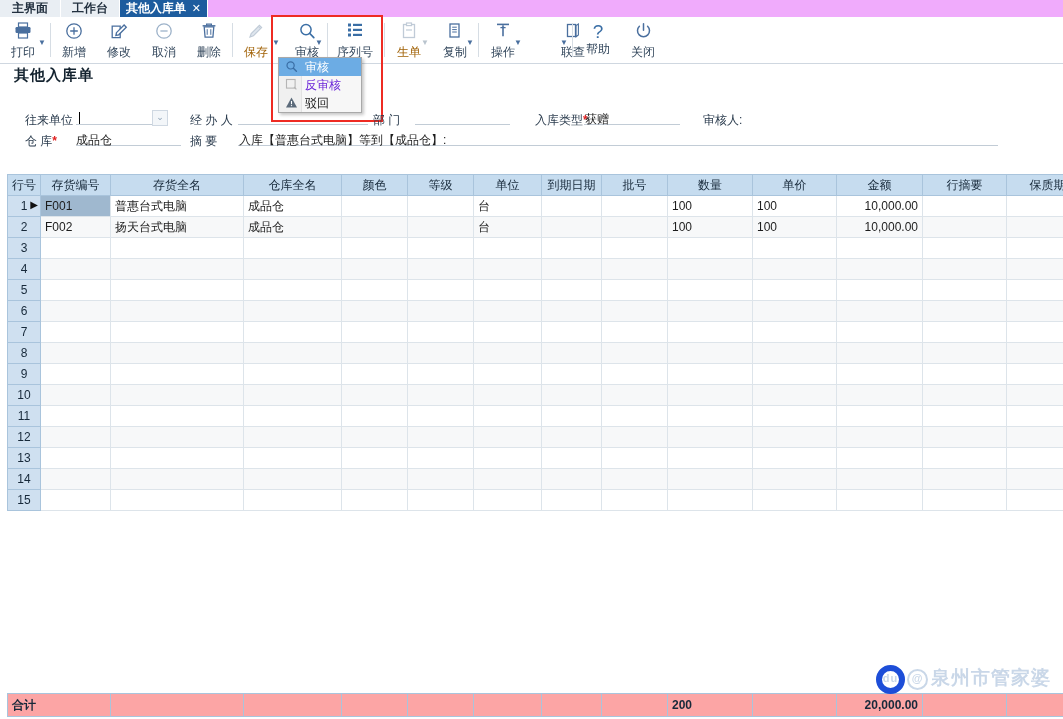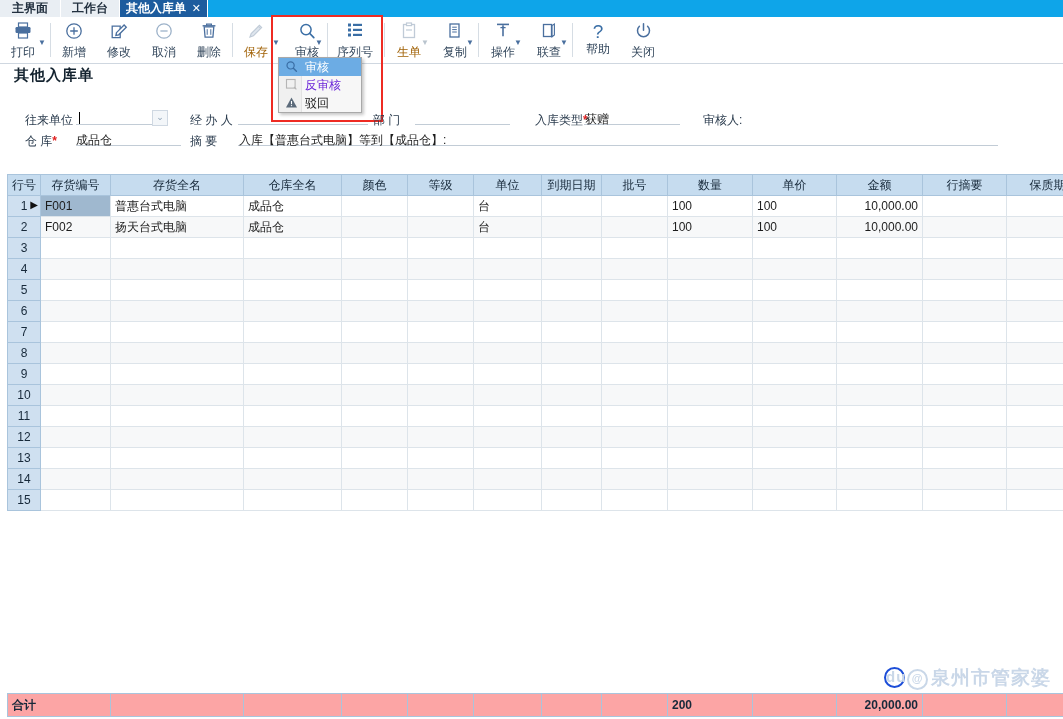--- a/index.html
+++ b/index.html
@@ -6,21 +6,21 @@
   body{
     width:1063px;height:719px;overflow:hidden;
     background:#ffffff;
     font-family:"Liberation Sans","DejaVu Sans",sans-serif;
     font-size:12px;color:#1c1c1c;
     -webkit-font-smoothing:none;
   }
   #app{position:relative;width:1063px;height:719px;}
 
   
-  .tabstrip{position:absolute;left:0;top:0;width:1063px;height:17px;background:#0ea5e9;}
+  .tabstrip{position:absolute;left:0;top:0;width:1063px;height:17px;background:#f0abfc;}
   .tab{position:absolute;top:0;height:17px;line-height:17px;text-align:center;
        font-size:12px;font-weight:bold;color:#22303f;background:#e9eef3;
        border-right:1px solid #ffffff;cursor:default;}
   .tab.t1{left:0;width:60px;}
   .tab.t2{left:61px;width:58px;}
   .tab.active{left:120px;width:88px;background:#1d5c9e;color:#ffffff;text-align:left;padding-left:6px;box-sizing:border-box;}
   .tab .closex{position:absolute;right:6px;top:0;font-size:11px;font-weight:bold;color:#ffffff;}
 
   
   .ribbon{position:absolute;left:0;top:17px;width:1063px;height:46px;background:#ffffff;
@@ -75,22 +75,22 @@
   .rowptr{position:absolute;right:2px;top:3px;font-size:10px;color:#111;line-height:12px;}
 
   .tfoot{position:absolute;left:7px;bottom:2px;width:1049px;}
   table.f{border-collapse:collapse;table-layout:fixed;width:1049px;font-size:12px;}
   table.f td{height:22px;background:#fca5a5;border:1px solid #a9c4dc;padding:0 4px;color:#17293a;font-weight:bold;}
   table.f td.num{text-align:right;}
 
   
   .wm{position:absolute;right:12px;top:665px;font-size:19px;font-weight:bold;color:#c9d7e8;
       letter-spacing:1px;white-space:nowrap;}
-  .wm .du{display:inline-block;width:17px;height:17px;border-radius:50%;border:2px solid #1d4ed8;
-          font-size:15px;line-height:15px;text-align:center;vertical-align:2px;margin-right:2px;font-weight:bold;}
+  .wm .du{display:inline-block;width:17px;height:17px;border-radius:50%;border:6px solid #1d4ed8;
+          font-size:11px;line-height:15px;text-align:center;vertical-align:2px;margin-right:2px;font-weight:bold;}
   .wm .at{display:inline-block;width:17px;height:17px;border-radius:50%;border:2px solid #c9d7e8;
           font-size:11px;line-height:15px;text-align:center;vertical-align:2px;margin-right:3px;}
 </style>
 </head>
 <body>
 
 <div id="app">
 
   <div class="tabstrip">
     <div class="tab t1"><span>主界面</span></div>
@@ -226,21 +226,21 @@
         <svg class="svgic" width="18" height="17" viewBox="0 0 18 17">
             <path d="M3 2.4h12" stroke="#4a6f9e" stroke-width="1.6"></path>
             <path d="M9 3.2v11" stroke="#4a6f9e" stroke-width="1.6"></path>
             <path d="M6.4 5.6h5.2" stroke="#4a6f9e" stroke-width="1.3"></path>
           </svg>
       </span>
       <span class="lb">操作</span>
     </div>
     <div class="tbarrow" style="left:514px;">▼</div>
 
-    <div class="tbitem" style="left:526px;">
+    <div class="tbitem" style="left:550px;">
       <span class="ic">
         <svg class="svgic" width="16" height="17" viewBox="0 0 16 17">
             <rect x="2.5" y="2.5" width="8" height="12" fill="none" stroke="#4a6f9e" stroke-width="1.3"></rect>
             <path d="M11 3.6v11.2l2.4-1.8V2z" fill="none" stroke="#4a6f9e" stroke-width="1.1"></path>
           </svg>
       </span>
       <span class="lb">联查</span>
     </div>
     <div class="tbarrow" style="left:560px;">▼</div>
     <div class="tbsep" style="left:572px;"></div>

